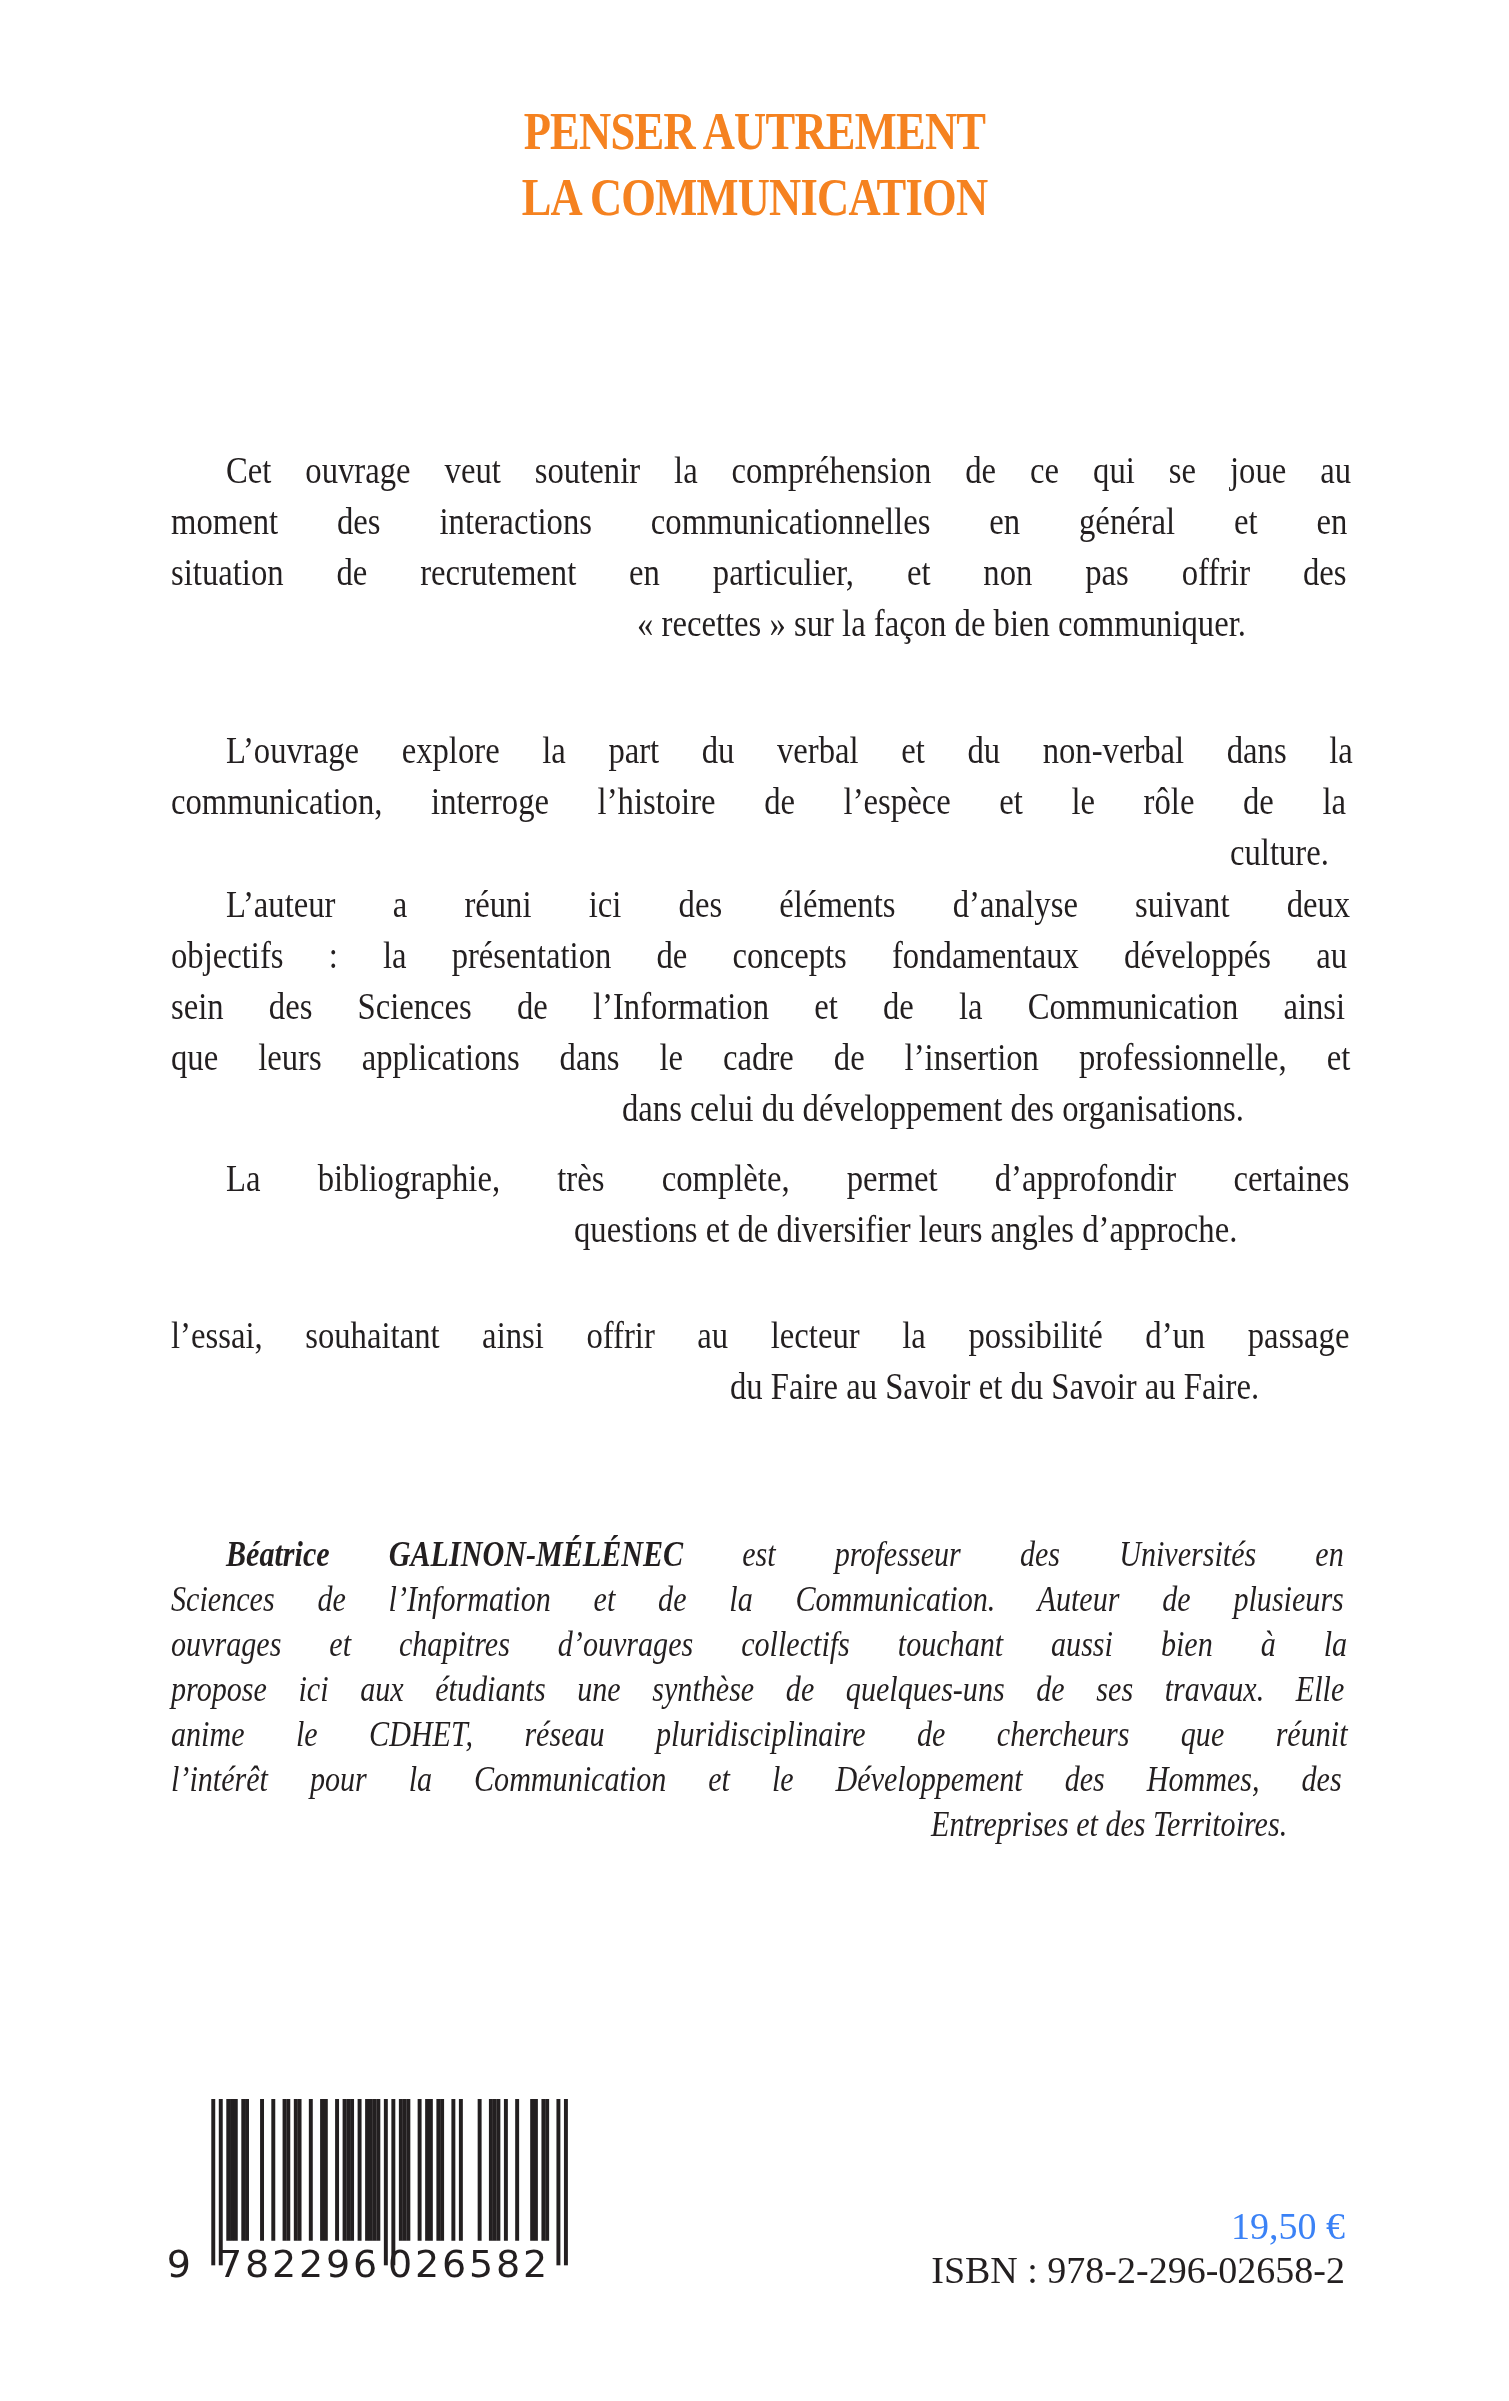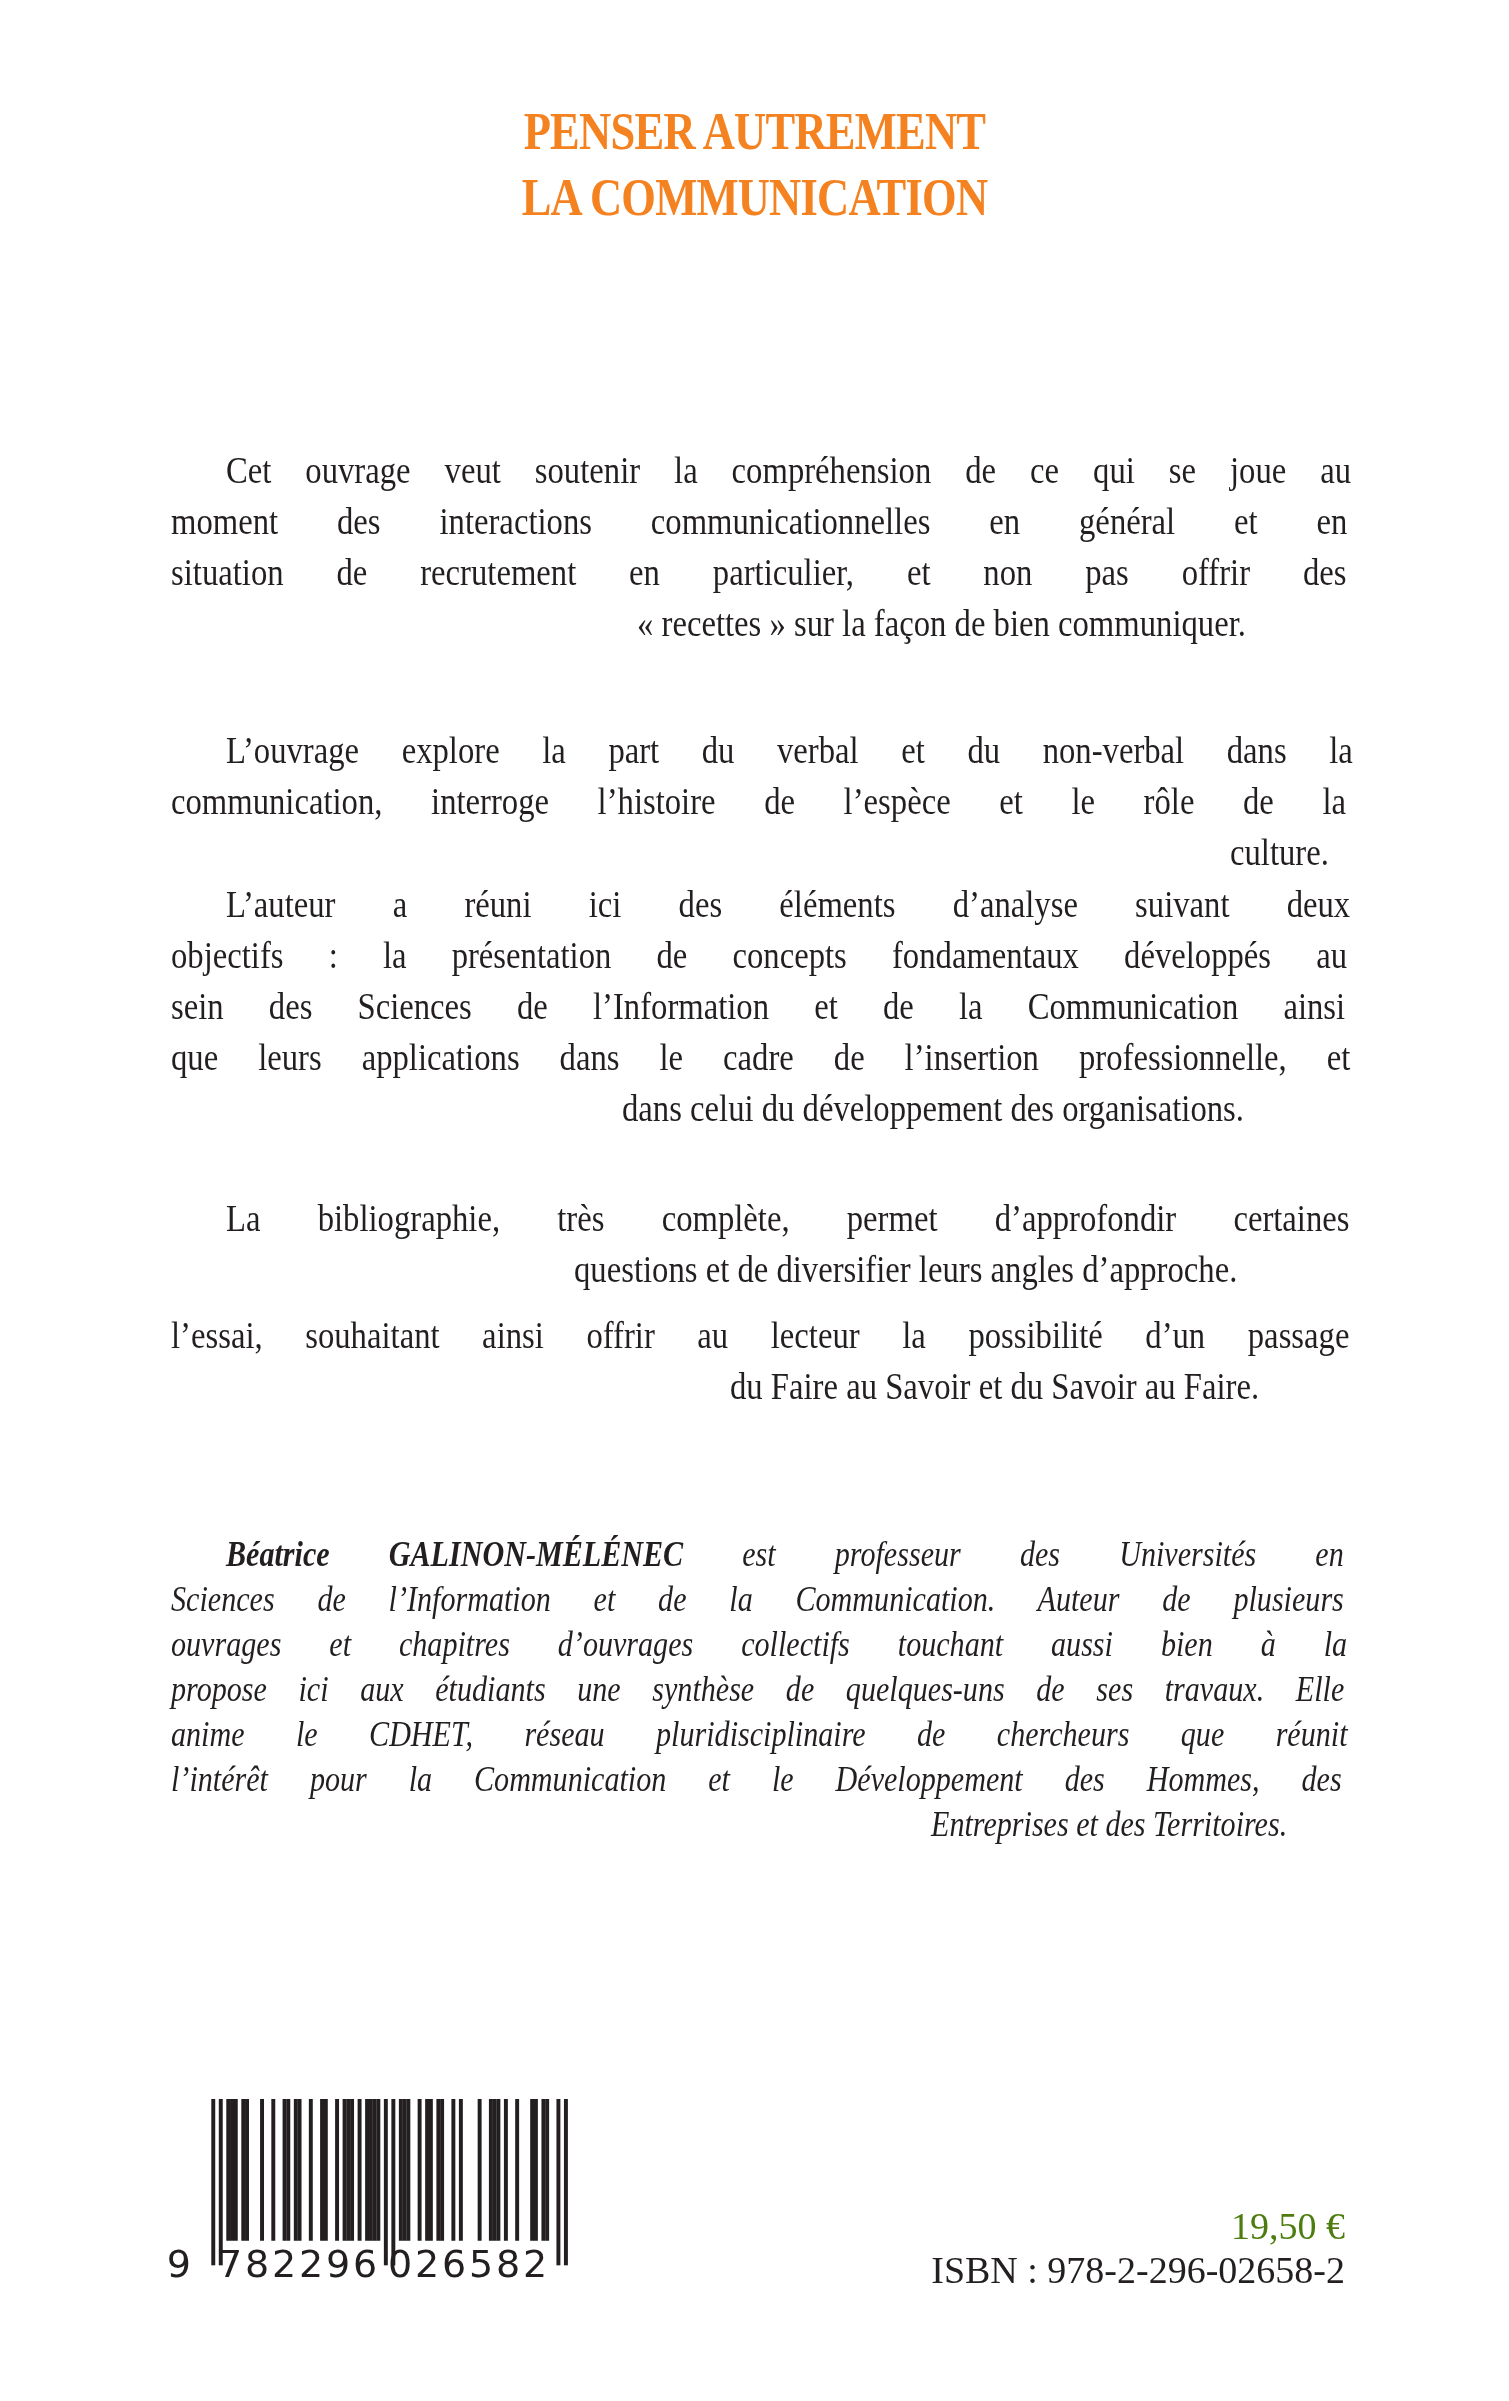--- a/index.html
+++ b/index.html
@@ -27,21 +27,21 @@
   }
   .bio .line { height: 45px; line-height: 45px; font-size: 35px; font-style: italic; }
   .bold { font-weight: bold; }
 
   .barcode-wrap { position: absolute; left: 163px; top: 2099px; width: 416px; height: 189px; }
   #barcode { position: absolute; left: 0; top: 0; }
   .bc-digit {
     position: absolute; font-family: "DejaVu Sans", sans-serif; font-size: 38px;
     color: #231f20; top: 144px; line-height: 42px; letter-spacing: 2.8px;
   }
-  .price { position: absolute; right: 164px; top: 2204px; font-family: "Liberation Serif", serif; font-size: 38px; color: #4d7c0f; }
+  .price { position: absolute; right: 164px; top: 2204px; font-family: "Liberation Serif", serif; font-size: 38px; color: #3b82f6; }
   .isbn { position: absolute; right: 164px; top: 2248px; font-family: "Liberation Serif", serif; font-size: 38px; color: #231f20; }
 </style>
 </head>
 <body>
 
 <div class="page">
   <div id="t1" class="title-line" style="color: rgb(245, 130, 32);">PENSER AUTREMENT</div>
   <div id="t2" class="title-line" style="color: rgb(245, 130, 32);">LA COMMUNICATION</div>
 
   <div id="body-block" class="block" style="top: 445px;">
@@ -56,21 +56,21 @@
         <span class="line"><span class="txt" style="word-spacing: 47px; transform: scaleX(0.86);">communication, interroge l’histoire de l’espèce et le rôle de la</span></span>
         <span class="line"><span class="txt" style="transform: scaleX(0.86);">culture.</span></span>
       </div>
       <div style="position: absolute; left: 0px; width: 1174px; top: 434px;">
         <span class="line" style="padding-left: 55px;"><span class="txt" style="word-spacing: 57px; transform: scaleX(0.86);">L’auteur a réuni ici des éléments d’analyse suivant deux</span></span>
         <span class="line"><span class="txt" style="word-spacing: 43px; transform: scaleX(0.86);">objectifs : la présentation de concepts fondamentaux développés au</span></span>
         <span class="line"><span class="txt" style="word-spacing: 43px; transform: scaleX(0.86);">sein des Sciences de l’Information et de la Communication ainsi</span></span>
         <span class="line"><span class="txt" style="word-spacing: 37px; transform: scaleX(0.86);">que leurs applications dans le cadre de l’insertion professionnelle, et</span></span>
         <span class="line"><span class="txt" style="transform: scaleX(0.86);">dans celui du développement des organisations.</span></span>
       </div>
-      <div style="position: absolute; left: 0px; width: 1174px; top: 748px;">
+      <div style="position: absolute; left: 0px; width: 1174px; top: 708px;">
         <span class="line" style="padding-left: 55px;"><span class="txt" style="word-spacing: 57px; transform: scaleX(0.86);">La bibliographie, très complète, permet d’approfondir certaines</span></span>
         <span class="line"><span class="txt" style="transform: scaleX(0.86);">questions et de diversifier leurs angles d’approche.</span></span>
       </div>
       <div style="position: absolute; left: 0px; width: 1174px; top: 865px;">
         <span class="line"><span class="txt" style="word-spacing: 40px; transform: scaleX(0.86);">l’essai, souhaitant ainsi offrir au lecteur la possibilité d’un passage</span></span>
         <span class="line"><span class="txt" style="transform: scaleX(0.86);">du Faire au Savoir et du Savoir au Faire.</span></span>
       </div>
     </div>
 
   <div id="bio-block" class="block bio" style="top: 1532px;">

